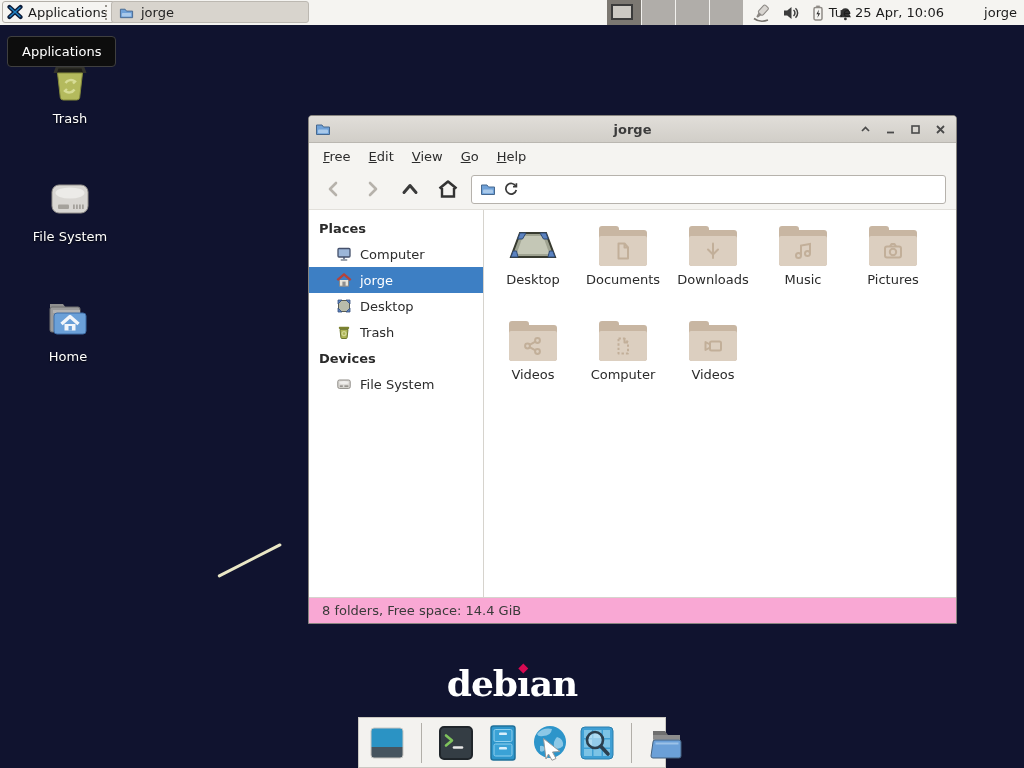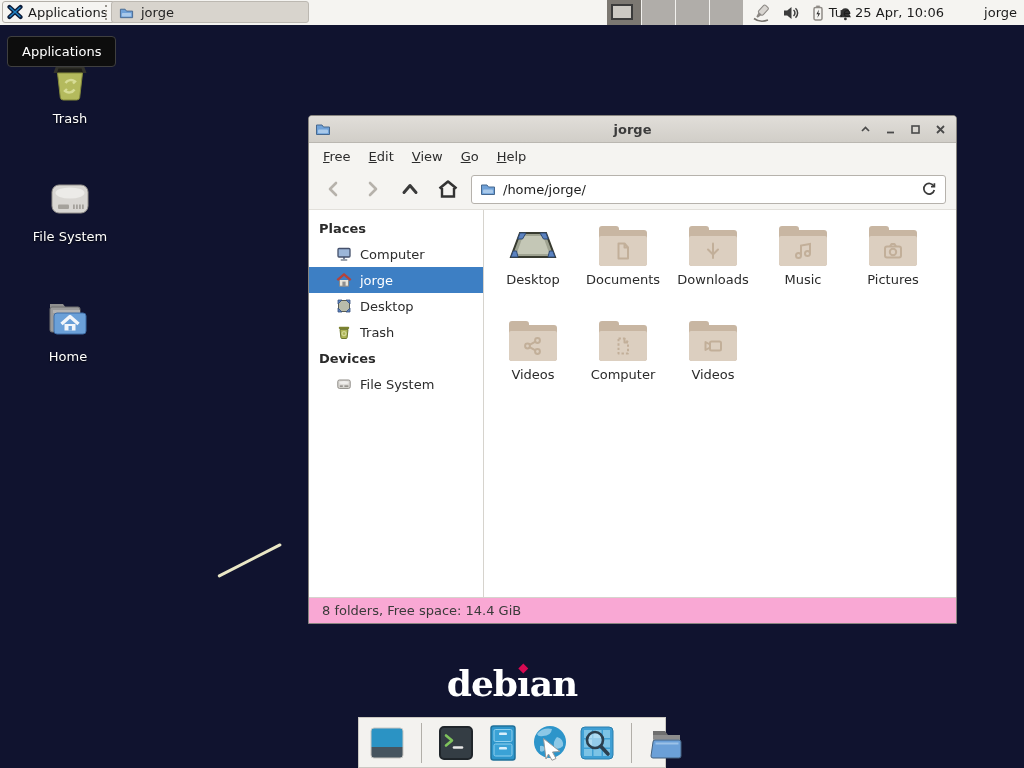--- a/index.html
+++ b/index.html
@@ -270,21 +270,20 @@
         <path d="M5 9 v8.5 h12 V9" fill="none" stroke="#333" stroke-width="2.4"></path>
       </svg>
     </span>
     <div class="pathbar">
       <span>
         <svg width="16" height="16" viewBox="0 0 16 16">
           <path d="M1.5 4 h5.5 l1.5 2 h6 v7.5 h-13 z" fill="#6fa1d8" stroke="#46688f"></path>
           <rect x="3" y="8.5" width="10" height="3.8" rx="1" fill="#a9c9ea"></rect>
         </svg>
       </span>
-      <span class="path-text">/home/jorge/</span>
       <span>
         <svg width="16" height="16" viewBox="0 0 16 16">
           <path d="M12.8 5.2 A5.3 5.3 0 1 0 13.3 9" fill="none" stroke="#3a3a3a" stroke-width="1.7"></path>
           <path d="M13.4 2.2 v3.4 h-3.4" fill="none" stroke="#3a3a3a" stroke-width="1.7"></path>
         </svg>
       </span>
     </div>
   </div>
 
   <div class="content">

